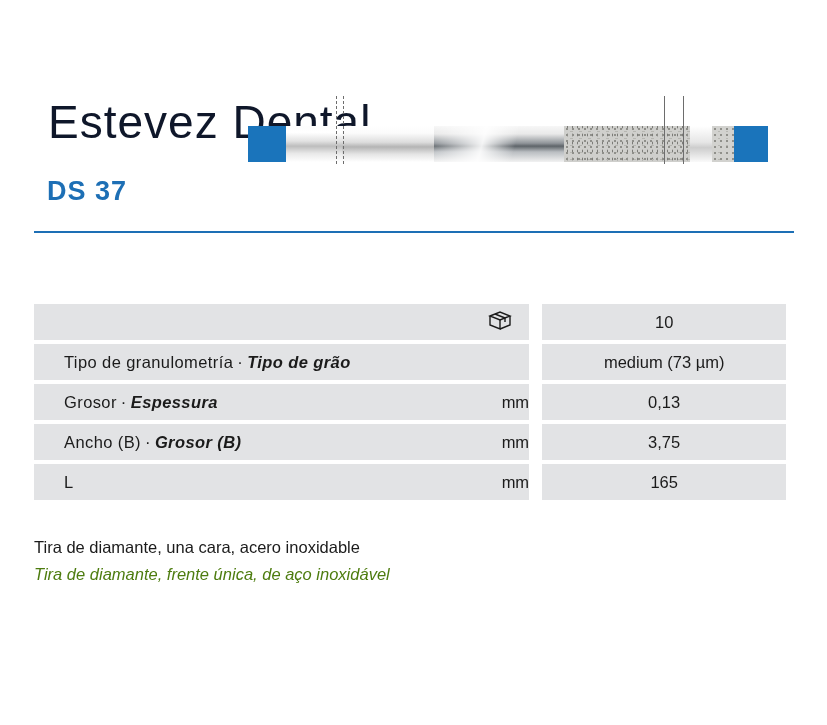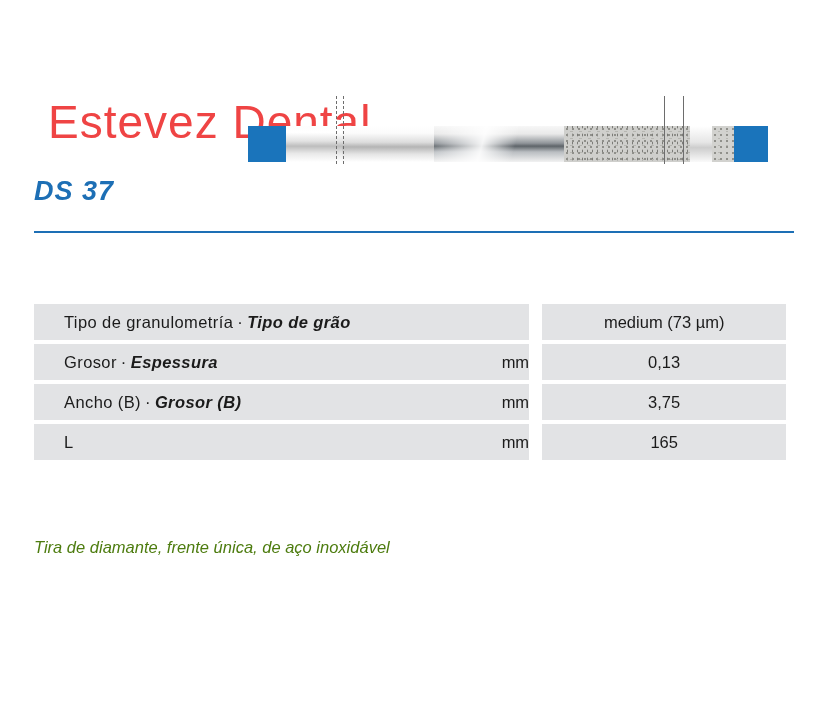--- a/index.html
+++ b/index.html
@@ -22,21 +22,21 @@
     height: 725px;
   }
 
   
   .watermark {
     position: absolute;
     left: 48px;
     top: 95px;
     font-size: 46px;
     letter-spacing: 1px;
-    color: #ef4444;
+    color: #0f172a;
     font-family: "Liberation Sans", sans-serif;
     white-space: nowrap;
     user-select: none;
   }
 
   
   .product-figure {
     position: absolute;
     left: 240px;
     top: 96px;
@@ -142,24 +142,23 @@
     border-left: 1px solid #6d6d6d;
     height: 68px;
   }
   .dim-dashed {
     border-left: 1px dashed #6d6d6d;
   }
 
   
   .title-block {
     position: absolute;
-    left: 34px;
+    left: 47px;
     top: 176px;
     width: 760px;
-    font-style: italic;
   }
   .product-title {
     font-size: 27px;
     font-weight: bold;
     color: #1d6fb5;
     letter-spacing: 1px;
     margin: 0;
   }
   .title-rule {
     position: absolute;
@@ -265,20 +264,35 @@
     <div class="dim-line" style="left:443px;"></div>
   </div>
 
   <div class="title-block">
     <h1 class="product-title">DS 37</h1>
   </div>
   <div class="title-rule"></div>
 
   <table class="spec-table">
     <tbody>
+      <tr>
+        <td class="c-label icon-cell" colspan="2">
+          <span class="box-icon">
+            <svg width="26" height="22" viewBox="0 0 26 22" aria-hidden="true">
+              <path d="M3 7 L13 3 L23 7 L13 11 Z" fill="none" stroke="#1b1b1b" stroke-width="1.4"></path>
+              <path d="M3 7 L3 16 L13 20 L13 11" fill="none" stroke="#1b1b1b" stroke-width="1.4"></path>
+              <path d="M23 7 L23 16 L13 20" fill="none" stroke="#1b1b1b" stroke-width="1.4"></path>
+              <path d="M8 5 L18 9" fill="none" stroke="#1b1b1b" stroke-width="1.4"></path>
+              <path d="M18 9 L18 13" fill="none" stroke="#1b1b1b" stroke-width="1.4"></path>
+            </svg>
+          </span>
+        </td>
+        <td class="c-gap"></td>
+        <td class="c-value">10</td>
+      </tr>
 
       <tr>
         <td class="c-label">
           <span>Tipo  de  granulometría</span><span class="sep-dot">·</span><span class="label-it">Tipo de grão</span>
         </td>
         <td class="c-unit"></td>
         <td class="c-gap"></td>
         <td class="c-value">medium (73 µm)</td>
       </tr>
 
@@ -305,16 +319,17 @@
           <span>L</span>
         </td>
         <td class="c-unit">mm</td>
         <td class="c-gap"></td>
         <td class="c-value">165</td>
       </tr>
     </tbody>
   </table>
 
   <div class="desc-block">
+    <p class="desc-line-1">Tira de diamante, una cara, acero inoxidable</p>
     <p class="desc-line-2">Tira de diamante, frente única, de aço inoxidável</p>
   </div>
 
 </div>
 
 </body></html>

